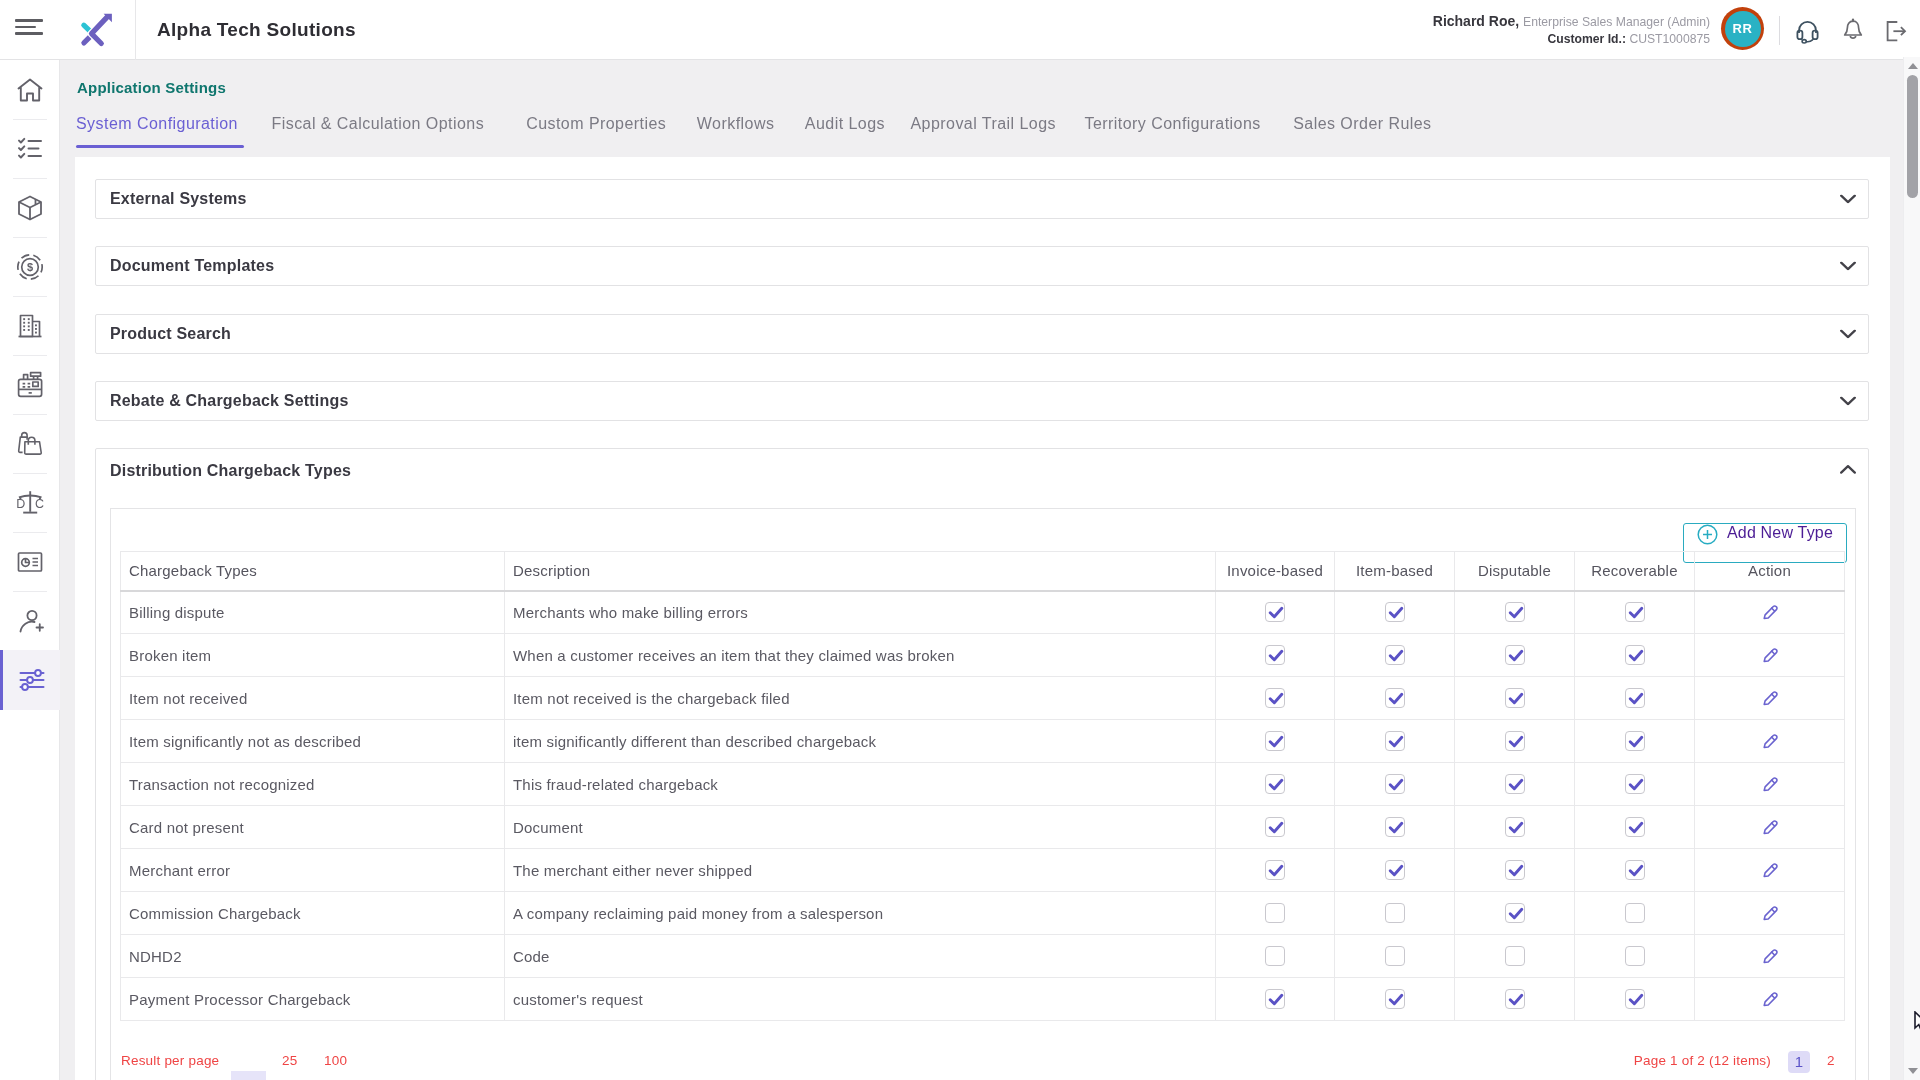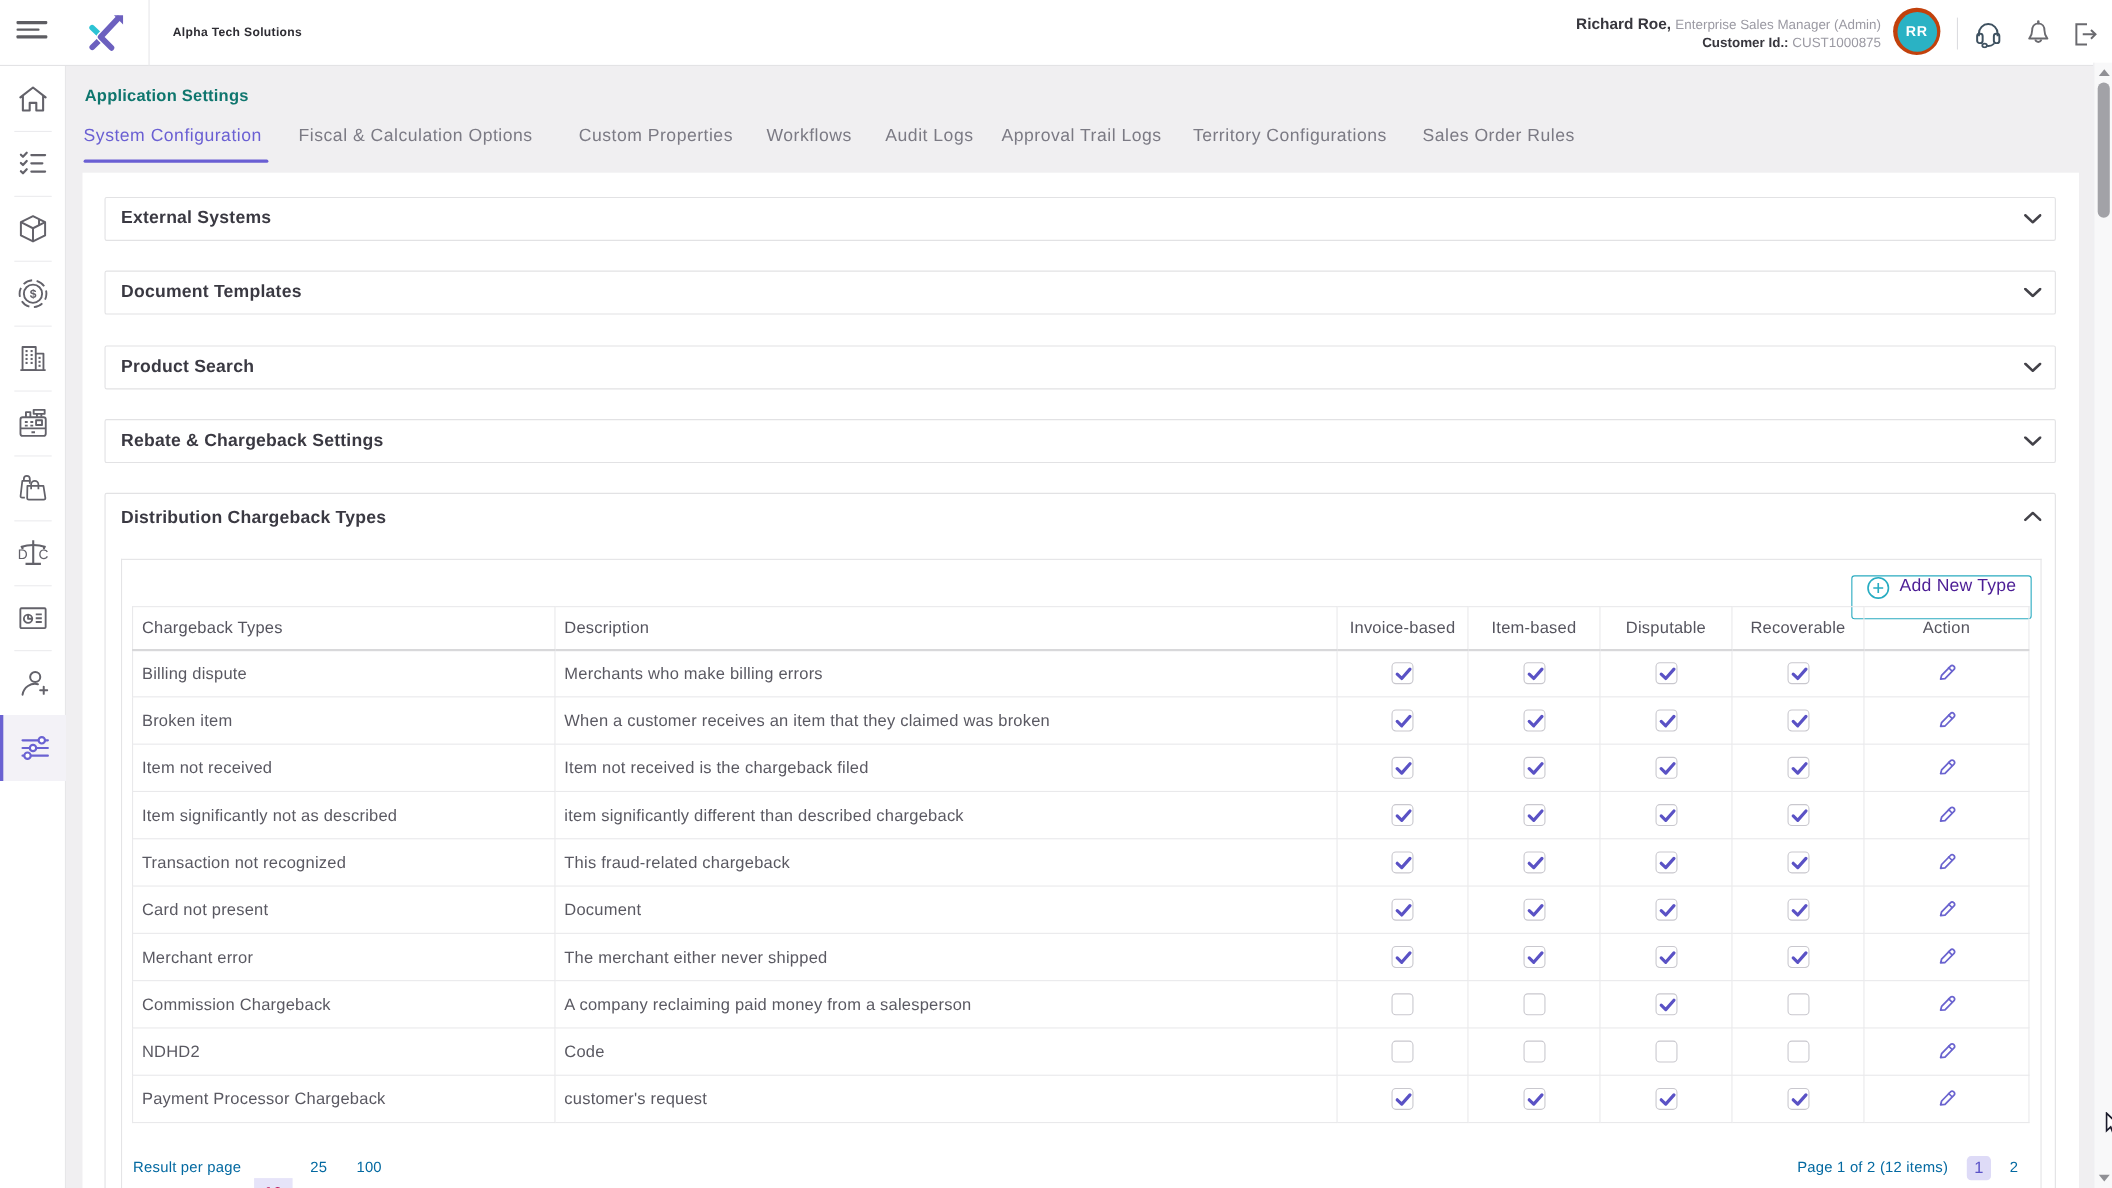--- a/index.html
+++ b/index.html
@@ -2,21 +2,21 @@
 <html><head>
 <meta charset="utf-8">
 <style>
   * { margin:0; padding:0; box-sizing:border-box; }
   html,body { width:1920px; height:1080px; overflow:hidden; font-family:"Liberation Sans", sans-serif; background:#f0eff1; }
 
   
   #topbar { position:absolute; left:0; top:0; width:1920px; height:60px; background:#fff; border-bottom:1px solid #e3e3e5; z-index:5; }
   .hline { position:absolute; background:#5d5d62; border-radius:1px; }
   #logocell { position:absolute; left:60px; top:0; width:76px; height:60px; border-right:1px solid #e7e7e9; }
-  #brand { position:absolute; left:157px; top:0; height:60px; line-height:60px; font-size:11px; font-weight:bold; color:#2e2d33; letter-spacing:.3px; }
+  #brand { position:absolute; left:157px; top:0; height:60px; line-height:60px; font-size:19px; font-weight:bold; color:#2e2d33; letter-spacing:.3px; }
   #userblock { position:absolute; right:210px; top:13px; text-align:right; }
   #userblock .l1 { font-size:14px; color:#38373e; font-weight:bold; }
   #userblock .l1 span { font-weight:normal; font-size:12.2px; color:#9b9aa3; }
   #userblock .l2 { margin-top:3px; font-size:12.2px; font-weight:bold; color:#38373e; }
   #userblock .l2 span { font-weight:normal; color:#9b9aa3; }
   #avatar { position:absolute; left:1721px; top:7px; width:43px; height:43px; border-radius:50%; background:#c2410c; }
   #avatar .in { position:absolute; left:3.5px; top:3.5px; width:36px; height:36px; border-radius:50%; background:#2ab2c4; color:#fff; font-size:13px; font-weight:bold; text-align:center; line-height:36px; letter-spacing:.5px; }
   #topdiv { position:absolute; left:1779px; top:16px; width:1px; height:29px; background:#dcdce0; }
 
   
@@ -59,21 +59,21 @@
   #tbl th { height:39px; font-size:15px; color:#55545e; letter-spacing:.2px; border-bottom:2px solid #d8d8da; }
   #tbl td { height:43px; font-size:15px; color:#5a5962; letter-spacing:.2px; }
   #tbl th.l, #tbl td.l { text-align:left; padding-left:8px; }
   #tbl th.c, #tbl td.c { text-align:center; }
   #tbl { border:1px solid #e0e0e2; }
   .cb { display:inline-block; width:20px; height:20px; border:1.5px solid #c9c8ce; border-radius:4px; background:#fff; vertical-align:middle; position:relative; }
   .cb svg { position:absolute; left:-1px; top:0px; }
 
   
   #foot { position:absolute; left:0px; top:533px; width:1746px; height:50px; }
-  .fgray { font-size:13.5px; color:#0369a1; letter-spacing:.2px; }
+  .fgray { font-size:13.5px; color:#ef4444; letter-spacing:.2px; }
   #pp10 { position:absolute; left:120px; top:5px; width:34.5px; height:30px; background:#e6e4f9; border-radius:0; color:#be185d; font-weight:bold; font-size:15.5px; text-align:center; line-height:30px;margin-top:24px; }
   #pg1 { position:absolute; width:22px; height:22px; background:#dedbf7; border-radius:4px; color:#5b53c8; font-size:15px; text-align:center; line-height:22px; }
 
   
   #sbar { position:absolute; left:1903px; top:57px; width:17px; height:1023px; background:#f8f8f9; border-left:1px solid #ededef; z-index:6; }
   #sthumb { position:absolute; left:3px; top:18px; width:11px; height:123px; background:#a2a2a7; border-radius:6px; }
   .sarrow { position:absolute; left:3.5px; width:0; height:0; border-left:5px solid transparent; border-right:5px solid transparent; }
 </style>
 </head>
 <body>

